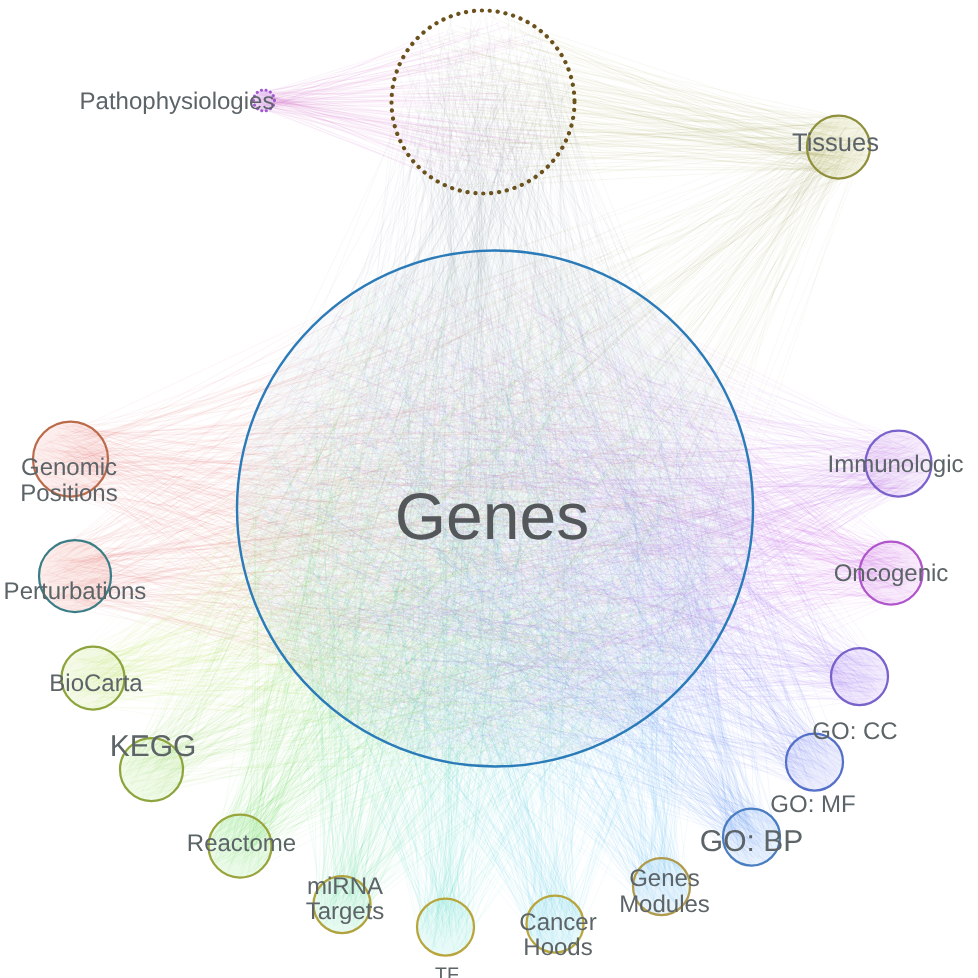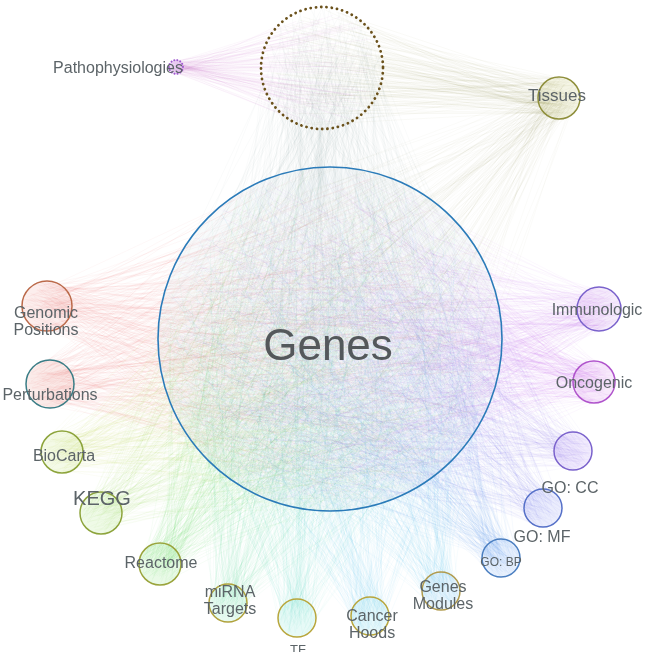--- a/index.html
+++ b/index.html
@@ -69,18 +69,18 @@
   <div class="node-label" style="left: 557px; top: 96px; font-size: 17px; white-space: nowrap;">Tissues</div>
   <div class="node-label" style="left: 46px; top: 306px; font-size: 16px; width: 80px; margin-top: 15px;">Genomic Positions</div>
   <div class="node-label" style="left: 50px; top: 395px; font-size: 16px; white-space: nowrap;">Perturbations</div>
   <div class="node-label" style="left: 64px; top: 456px; font-size: 16px; white-space: nowrap;">BioCarta</div>
   <div class="node-label" style="left: 102px; top: 499px; font-size: 20px; white-space: nowrap;">KEGG</div>
   <div class="node-label" style="left: 161px; top: 563px; font-size: 16px; white-space: nowrap; text-align: center;">Reactome</div>
   <div class="node-label" style="left: 230px; top: 600px; font-size: 16px; width: 66px;">miRNA Targets</div>
   <div class="node-label" style="left: 298px; top: 621px; font-size: 13px; width: 58px; margin-top: 36px;">TF Targets</div>
   <div class="node-label" style="left: 372px; top: 624px; font-size: 16px; width: 60px;">Cancer Hoods</div>
   <div class="node-label" style="left: 443px; top: 595px; font-size: 16px; width: 72px;">Genes Modules</div>
-  <div class="node-label" style="left: 501px; top: 562px; font-size: 12px; white-space: nowrap;">GO: BP</div>
+  <div class="node-label" style="left: 501px; top: 562px; font-size: 20px; white-space: nowrap;">GO: BP</div>
   <div class="node-label" style="left: 542px; top: 509px; font-size: 16px; white-space: nowrap; margin-top: 28px;">GO: MF</div>
   <div class="node-label" style="left: 570px; top: 452px; font-size: 16px; white-space: nowrap; margin-top: 36px;">GO: CC</div>
   <div class="node-label" style="left: 594px; top: 383px; font-size: 16px; white-space: nowrap;">Oncogenic</div>
   <div class="node-label" style="left: 597px; top: 310px; font-size: 16px; white-space: nowrap;">Immunologic</div>
 </div>
 
 </body></html>

